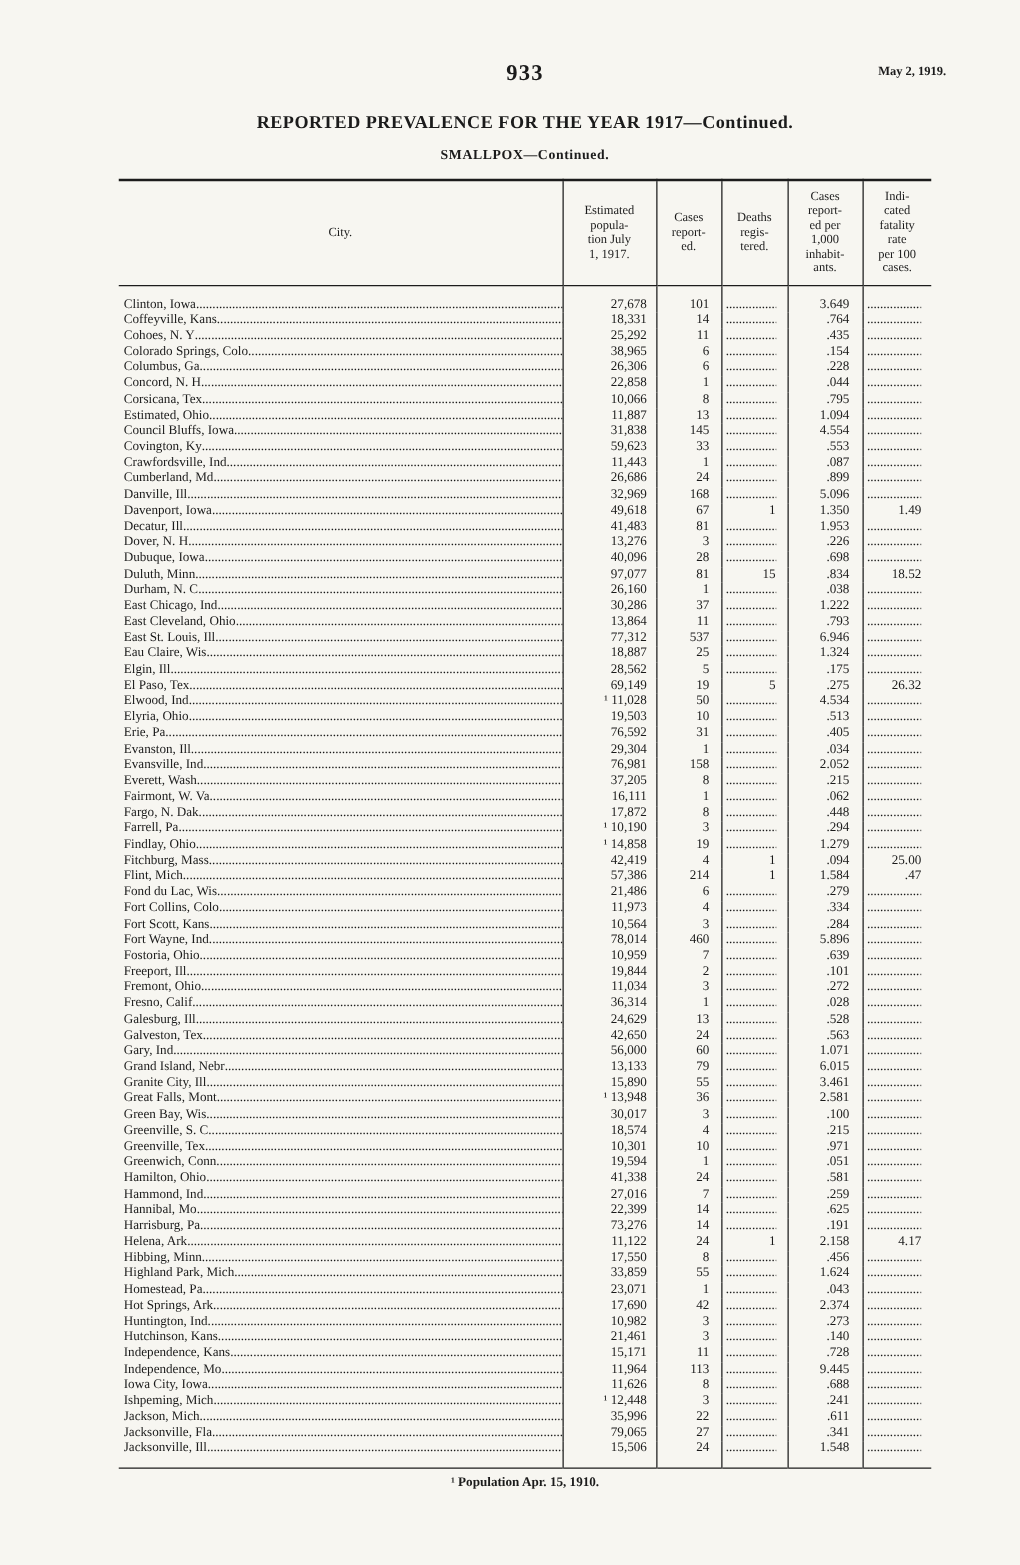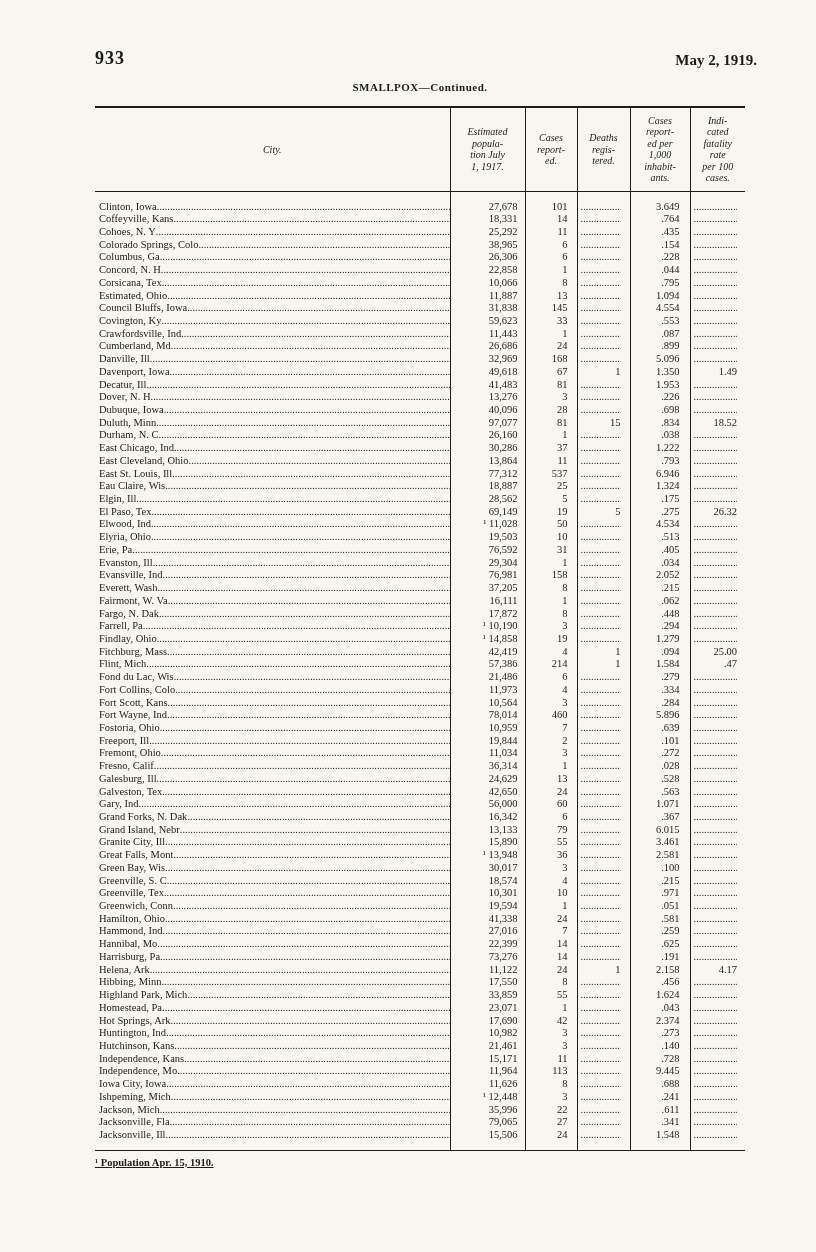--- a/index.html
+++ b/index.html
@@ -7,26 +7,26 @@
   body {
     background:#f7f6f1;
     color:#1b1b1b;
     font-family:"Liberation Serif","DejaVu Serif",serif;
   }
   .page { width:816px; height:1252px; padding:48px 71px 0 95px; }
   .content { width:650px; position:relative; }
 
   .masthead { position:relative; height:22px; }
   .page-number {
-    position:absolute; left:0; right:0; 
+    position:absolute; left:0; right:0; text-align:center;
     font-weight:bold; font-size:18px; letter-spacing:1px;
   }
   .page-date {
     position:absolute; right:-12px; top:4px;
-    font-weight:bold; font-size:15px;
+    font-weight:bold; font-size:10px;
   }
 
   .title {
     text-align:center; font-weight:bold; font-size:14.5px;
     letter-spacing:.4px; margin-top:20px;
   }
   .subtitle {
     text-align:center; font-weight:bold; font-size:11px;
     letter-spacing:.5px; margin-top:11px;
   }
@@ -35,21 +35,21 @@
     width:650px; margin-top:13px;
     border-collapse:collapse; table-layout:fixed;
     border-top:2px solid #1c1c1c;
     border-bottom:1.5px solid #1c1c1c;
   }
   thead th {
     border-bottom:1.5px solid #1c1c1c;
     border-left:1px solid #1c1c1c;
     font-weight:normal; font-size:10px; line-height:11.5px;
     text-align:center; vertical-align:middle;
-    white-space:pre-line; height:84px; padding:2px 1px;font-style:italic;
+    white-space:pre-line; height:84px; padding:2px 1px;
   }
   thead th:first-child { border-left:none; }
 
   tbody td {
     border-left:1px solid #1c1c1c;
     font-size:10.5px; line-height:12.72px;
     vertical-align:top; padding:0;
   }
   tbody td:first-child { border-left:none; }
   tbody tr:first-child td { padding-top:9px;text-align:right; }
@@ -64,34 +64,35 @@
   .c-pop  { padding-right:7px; }
   .c-cases{ padding-right:9px; }
   .c-deaths{ padding-right:9px; }
   .c-per  { padding-right:10px; }
   .c-fat  { padding-right:8px; }
 
   .celldots { display:block; overflow:hidden; white-space:nowrap; text-align:left; padding-left:3px; padding-right:3px; }
   .celldots::after { content:".............................."; }
 
   .footnote {
-    font-weight:bold; font-size:10.5px; margin-top:6px;text-decoration:underline;
+    text-align:center; font-weight:bold; font-size:10.5px; margin-top:6px;
   }
 </style>
 </head>
 <body>
 
 <div class="page">
   <div class="content">
 
     <div class="masthead">
       <span class="page-number">933</span>
       <span class="page-date">May 2, 1919.</span>
     </div>
 
+    <div class="title">REPORTED PREVALENCE FOR THE YEAR 1917—Continued.</div>
     <div class="subtitle">SMALLPOX—Continued.</div>
 
     <table class="report">
       <colgroup>
         <col style="width:355px">
         <col style="width:75px">
         <col style="width:52px">
         <col style="width:53px">
         <col style="width:60px">
         <col style="width:55px">
@@ -916,37 +917,20 @@
               <span class="celldots"></span>
             </td>
             <td class="c-num c-per">1.071</td>
             <td class="c-num c-fat">
               <span class="celldots"></span>
             </td>
           </tr>
           <tr>
             <td class="c-city">
               <div class="cityline">
-                <span class="nm">Grand Forks, N. Dak</span>
-                <span class="dots"></span>
-              </div>
-            </td>
-            <td class="c-num c-pop">16,342</td>
-            <td class="c-num c-cases">6</td>
-            <td class="c-num c-deaths">
-              <span class="celldots"></span>
-            </td>
-            <td class="c-num c-per">.367</td>
-            <td class="c-num c-fat">
-              <span class="celldots"></span>
-            </td>
-          </tr>
-          <tr>
-            <td class="c-city">
-              <div class="cityline">
                 <span class="nm">Grand Island, Nebr</span>
                 <span class="dots"></span>
               </div>
             </td>
             <td class="c-num c-pop">13,133</td>
             <td class="c-num c-cases">79</td>
             <td class="c-num c-deaths">
               <span class="celldots"></span>
             </td>
             <td class="c-num c-per">6.015</td>

